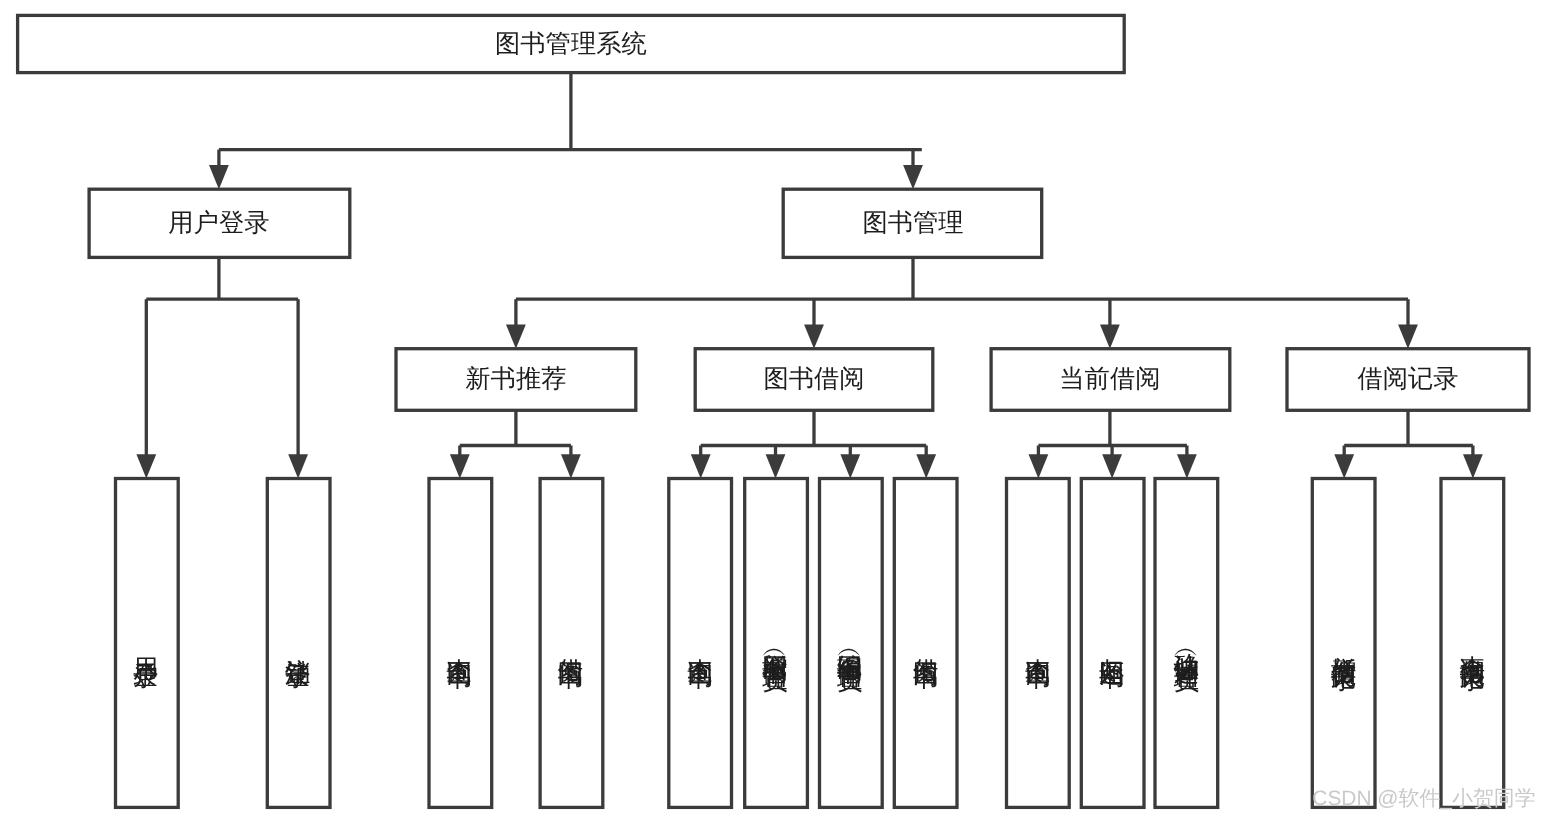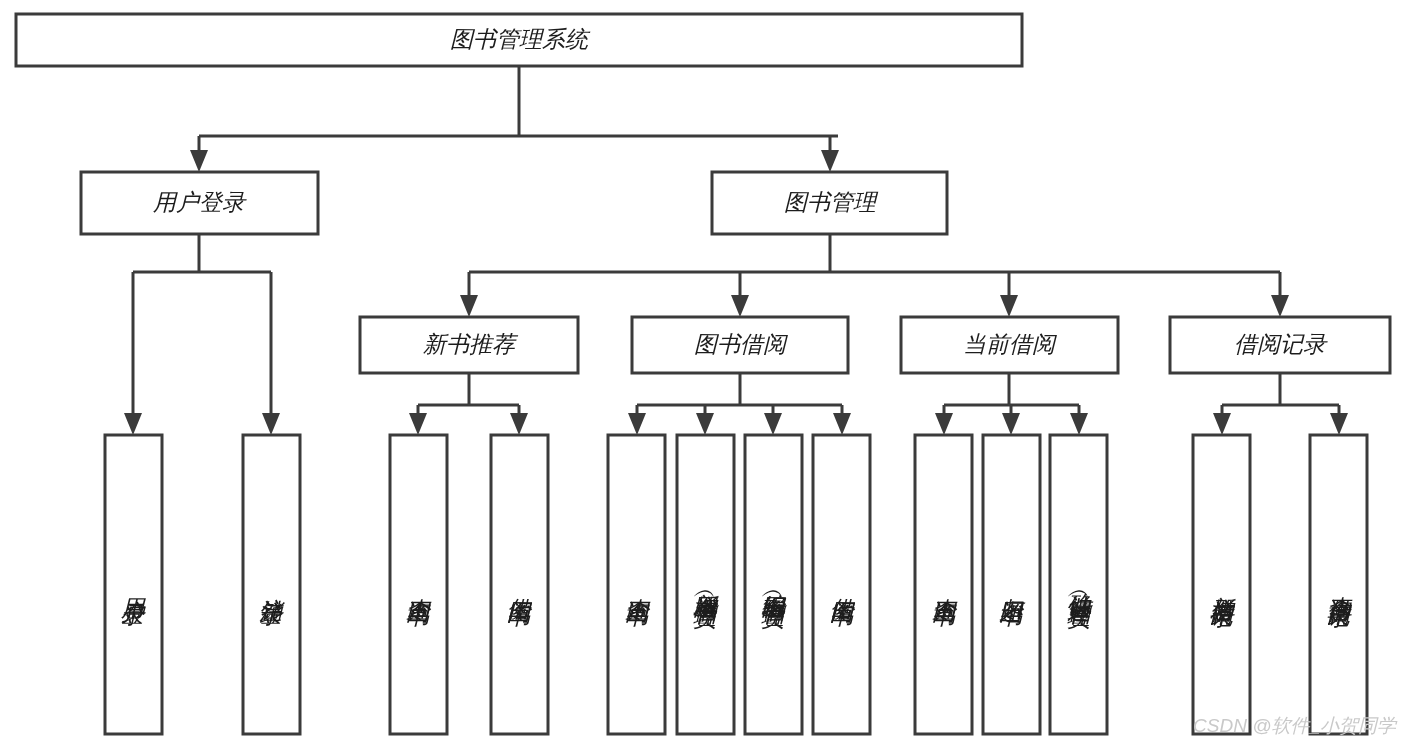--- a/index.html
+++ b/index.html
@@ -11,21 +11,20 @@
   body {
     width: 1405px;
     height: 747px;
     font-family: "Liberation Sans", "DejaVu Sans", sans-serif;
     overflow: hidden;
   }
   #diagram-root {
     position: relative;
     width: 1405px;
     height: 713px;
-    font-style: italic;
   }
   svg#tree-svg {
     position: absolute;
     left: 0;
     top: 0;
     width: 1405px;
     height: 747px;
     display: block;
   }
   .node-box {

